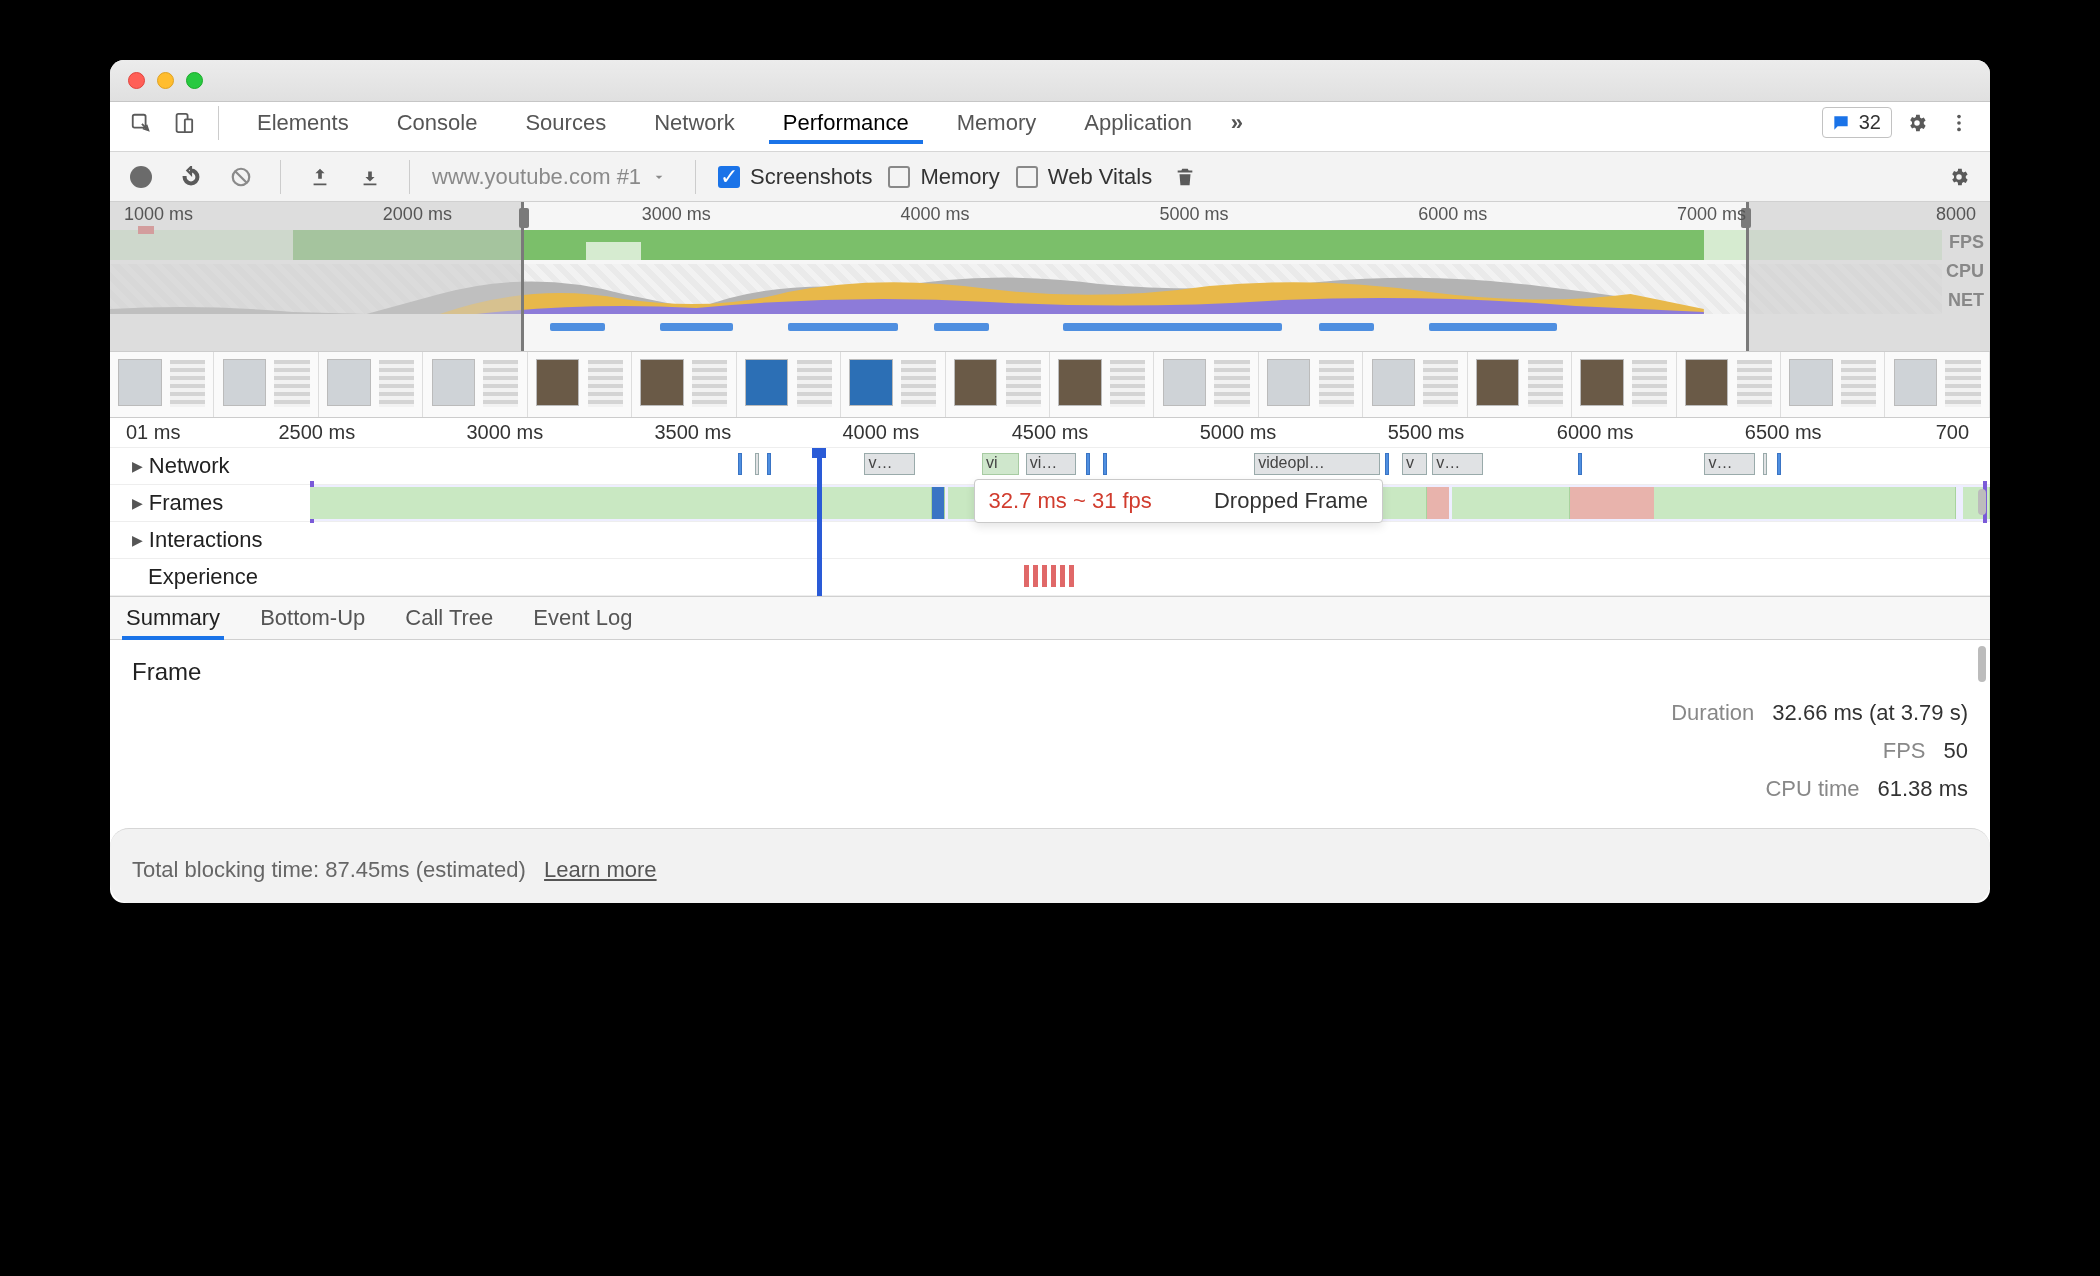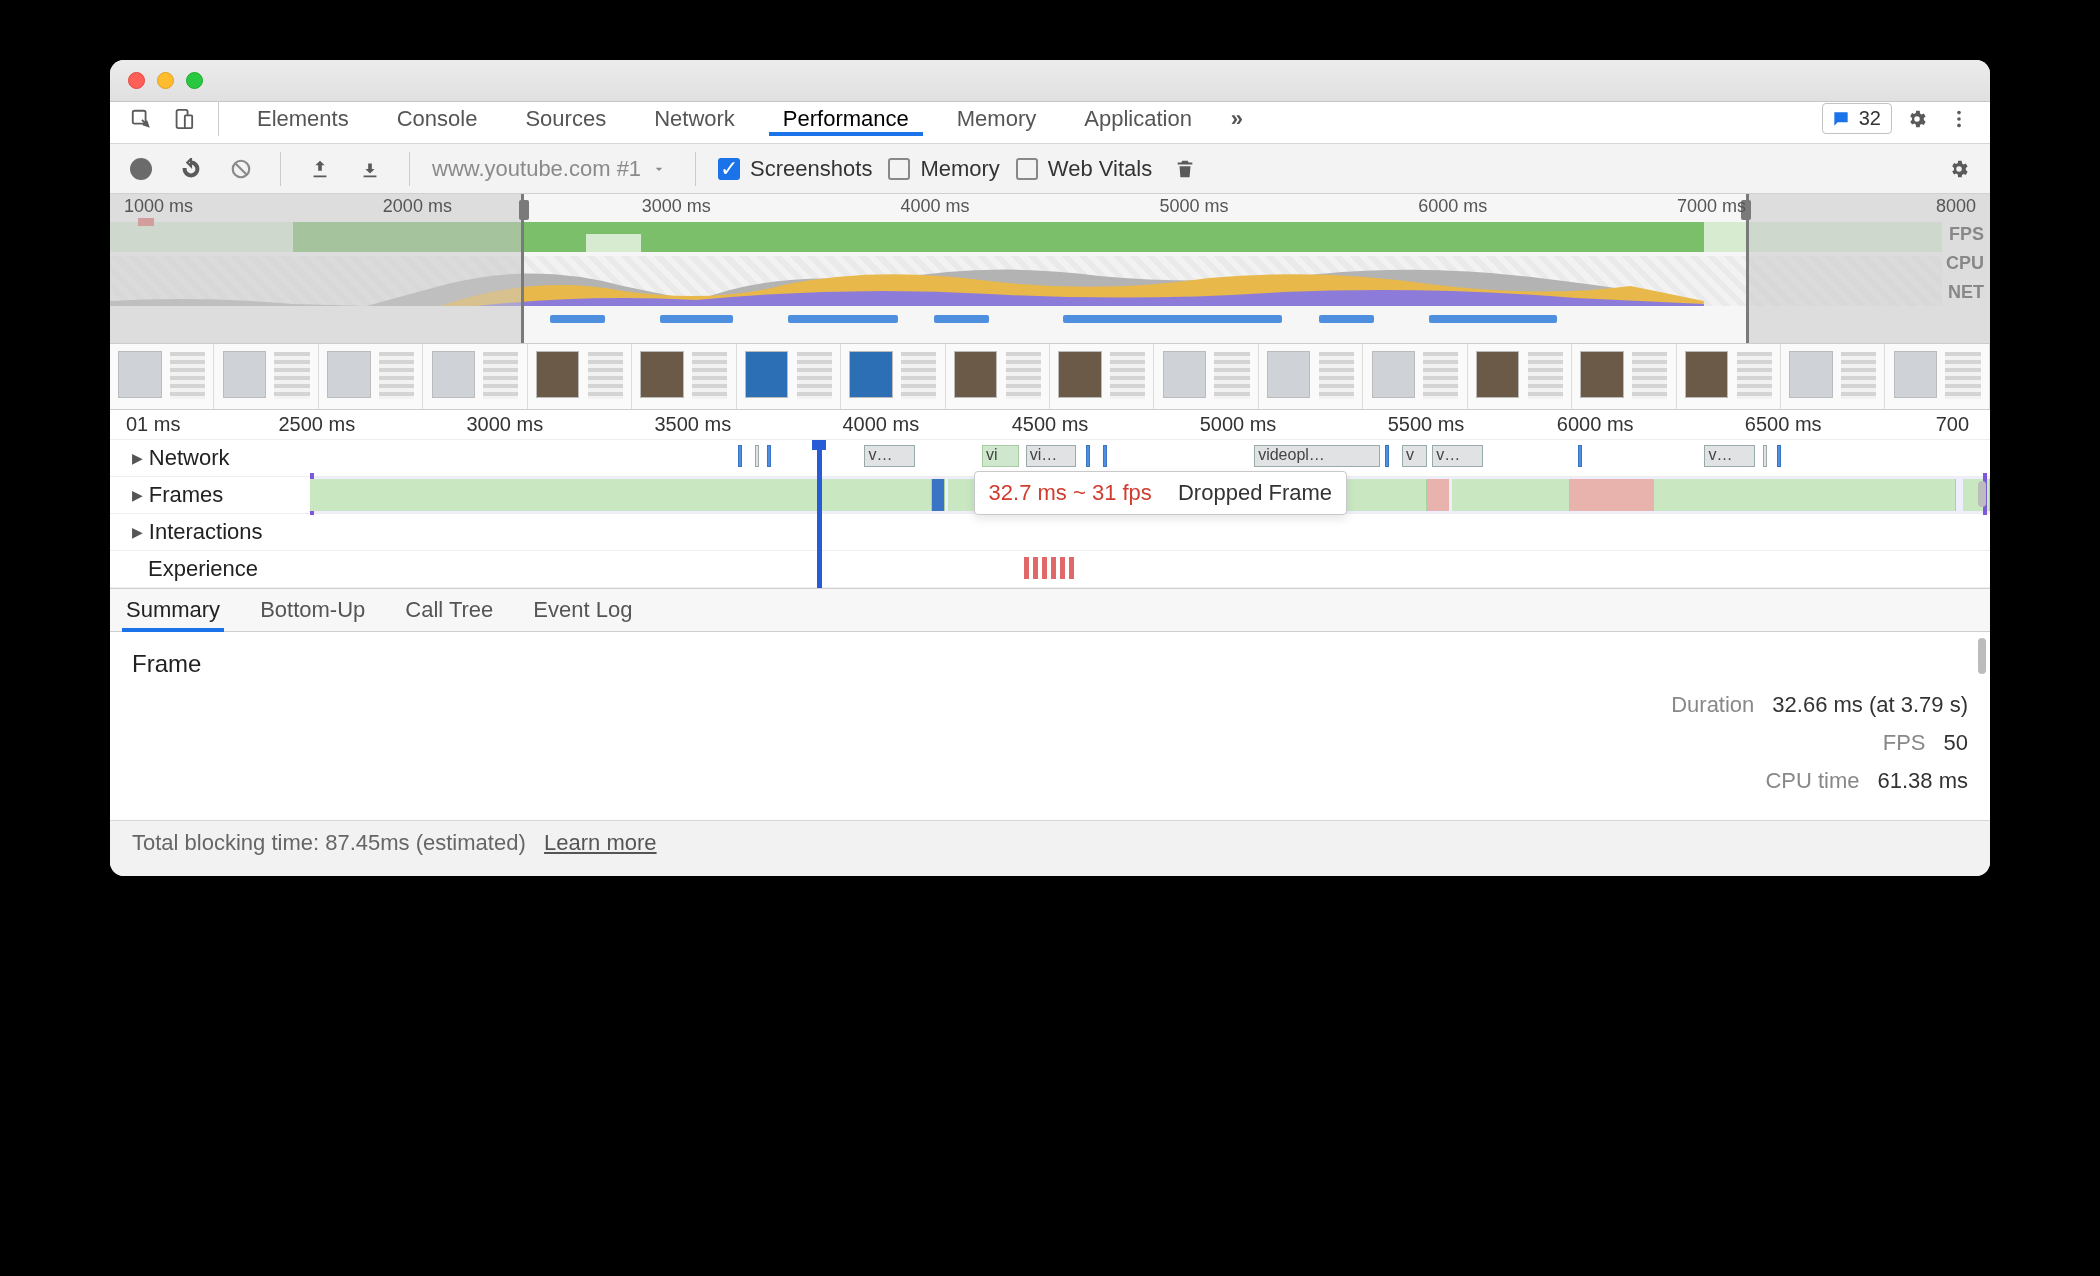--- a/index.html
+++ b/index.html
@@ -32,21 +32,21 @@
   }
   .traffic { display:flex; gap:12px; }
   .traffic span { width:17px; height:17px; border-radius:50%; display:block; }
   .tl-close { background:#ff5f57; border:1px solid #e0443e; }
   .tl-min   { background:#ffbd2e; border:1px solid #dea123; }
   .tl-max   { background:#28c940; border:1px solid #1aab29; }
   .titlebar-title { position:absolute; left:0; right:0; text-align:center; font-size:20px; color:#444; }
 
   
   .tabs {
-    height: 42px;
+    height: 50px;
     display:flex;
     align-items:center;
     padding: 0 14px 8px 14px;
     border-bottom: 1px solid #d6d6d6;
     gap: 8px;
     font-size: 22px;
     color:#555;
   }
   .tabs .divider { width:1px; height:34px; background:#ccc; margin:0 10px; }
   .icon-btn { width:34px; height:34px; display:flex; align-items:center; justify-content:center; color:#5a5a5a; cursor:pointer; }
@@ -143,41 +143,41 @@
   
   .exp-body .exp-seg { position:absolute; top:6px; height:22px; background:repeating-linear-gradient(90deg,#e06868 0 5px,transparent 5px 9px); }
   
   .tooltip {
     position:absolute; border:1px solid #c9c9c9; background:#fff; border-radius:4px;
     padding:8px 14px; font-size:22px; box-shadow:0 4px 10px rgba(0,0,0,.1); z-index:30;
     top: -6px;
     white-space:nowrap;
   }
   .tooltip .t1{ color:#d13c2e; margin-right:20px;}
-  .tooltip .t2{ color:#333;}
+  .tooltip .t2{ color:#333;margin-left:36px;}
   
   .cursor-line { position:absolute; top:0; bottom:0; width:5px; background:#2a5bd7; z-index:20;}
   .cursor-cap { position:absolute; top:0; width:14px; height:10px; background:#2a5bd7; left:-5px;}
 
   
   .dtabs {
     height:44px; border-top:1px solid #d0d0d0; border-bottom:1px solid #d0d0d0;
     background:#f7f7f7; display:flex; align-items:center; padding:0 16px; gap:40px; font-size:22px; color:#555;
   }
   .dtab { height:100%; display:flex; align-items:center; cursor:pointer; position:relative; }
   .dtab.active { color:#222; }
   .dtab.active::after{content:"";position:absolute;left:-4px;right:-4px;bottom:-1px;height:4px;background:#1a73e8;}
   
   .details { padding:18px 22px 14px; font-size:22px; color:#333; }
   .details h3 { font-size:24px; font-weight:500; color:#222; margin-bottom:14px; }
   .kv { display:flex; gap:18px; margin-bottom:12px;justify-content:flex-end; }
   .kv .k { color:#888; }
   .footer {
-    border-top:1px solid #d6d6d6; background:#f2f2f2; padding:9px 22px 20px;
-    font-size:22px; color:#666;
+    border-top:1px solid #d6d6d6; background:#f2f2f2; padding:28px 22px 20px;
+    font-size:22px; color:#666;border-radius:19px;
   }
   .footer a { color:#555; text-decoration:underline; cursor:pointer;}
   .scroll-ind { position:absolute; right:4px; width:8px; border-radius:4px; background:#bcbcbc; }
 </style>
 </head>
 <body>
 
 <div class="window">
 
   <div class="titlebar">

